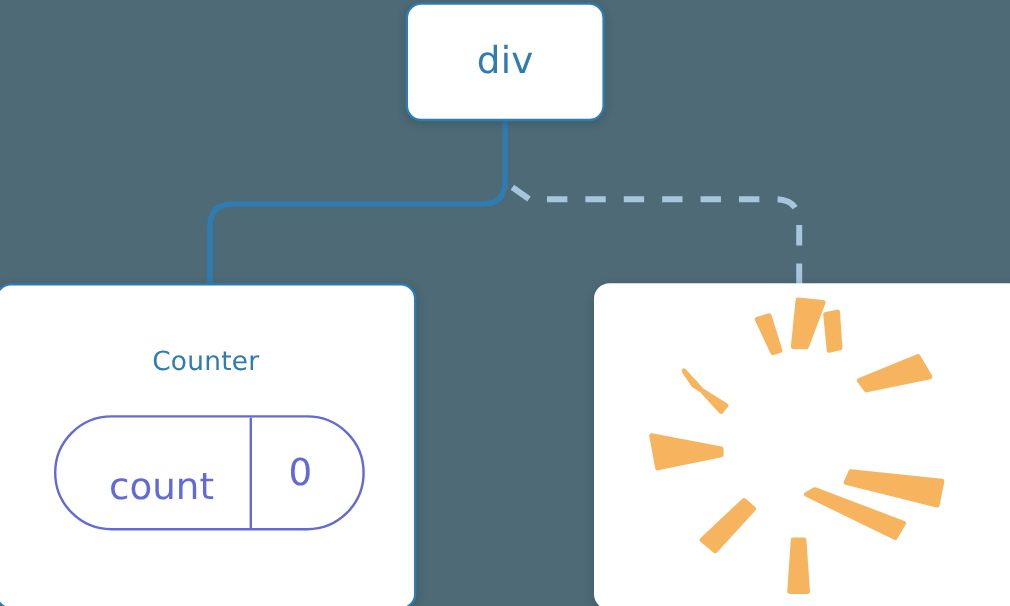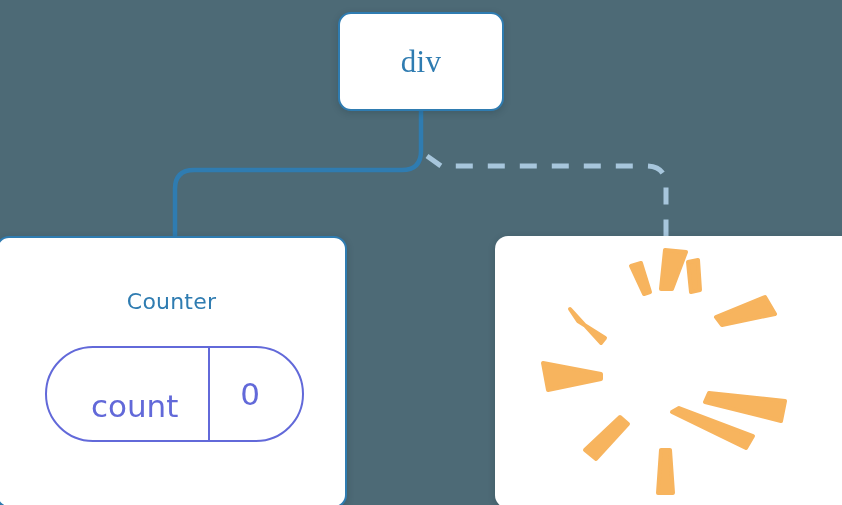--- a/index.html
+++ b/index.html
@@ -133,21 +133,21 @@
 
 <div id="stage">
 
   <svg id="connectors" viewBox="0 0 842 505">
 
     <path d="M 421 101 L 421 151 Q 421 170 402 170 L 194 170 Q 175 170 175 189 L 175 238" fill="none" stroke="#2f7cb1" stroke-width="4.5" stroke-linecap="butt"></path>
 
     <path d="M 427 156 L 441 166 L 646 166 Q 666 166 666 186 L 666 238" fill="none" stroke="#a7c6dc" stroke-width="5" stroke-dasharray="17 15" stroke-linecap="butt"></path>
   </svg>
 
-  <div class="node bordered" id="node-div" style="left: 338px; top: 12px; width: 166px; height: 99px; font-family: Liberation Serif, serif;">
+  <div class="node bordered" id="node-div" style="left: 338px; top: 2px; width: 166px; height: 99px;">
     <span class="node-title-div">div</span>
   </div>
 
   <div class="node bordered" id="node-counter" style="left: -4px; top: 236px; width: 351px; height: 272px;">
     <span class="node-title-counter">Counter</span>
 
     <div class="pill">
       <span class="pill-key">count</span>
       <span class="pill-divider"></span>
       <span class="pill-value">0</span>

